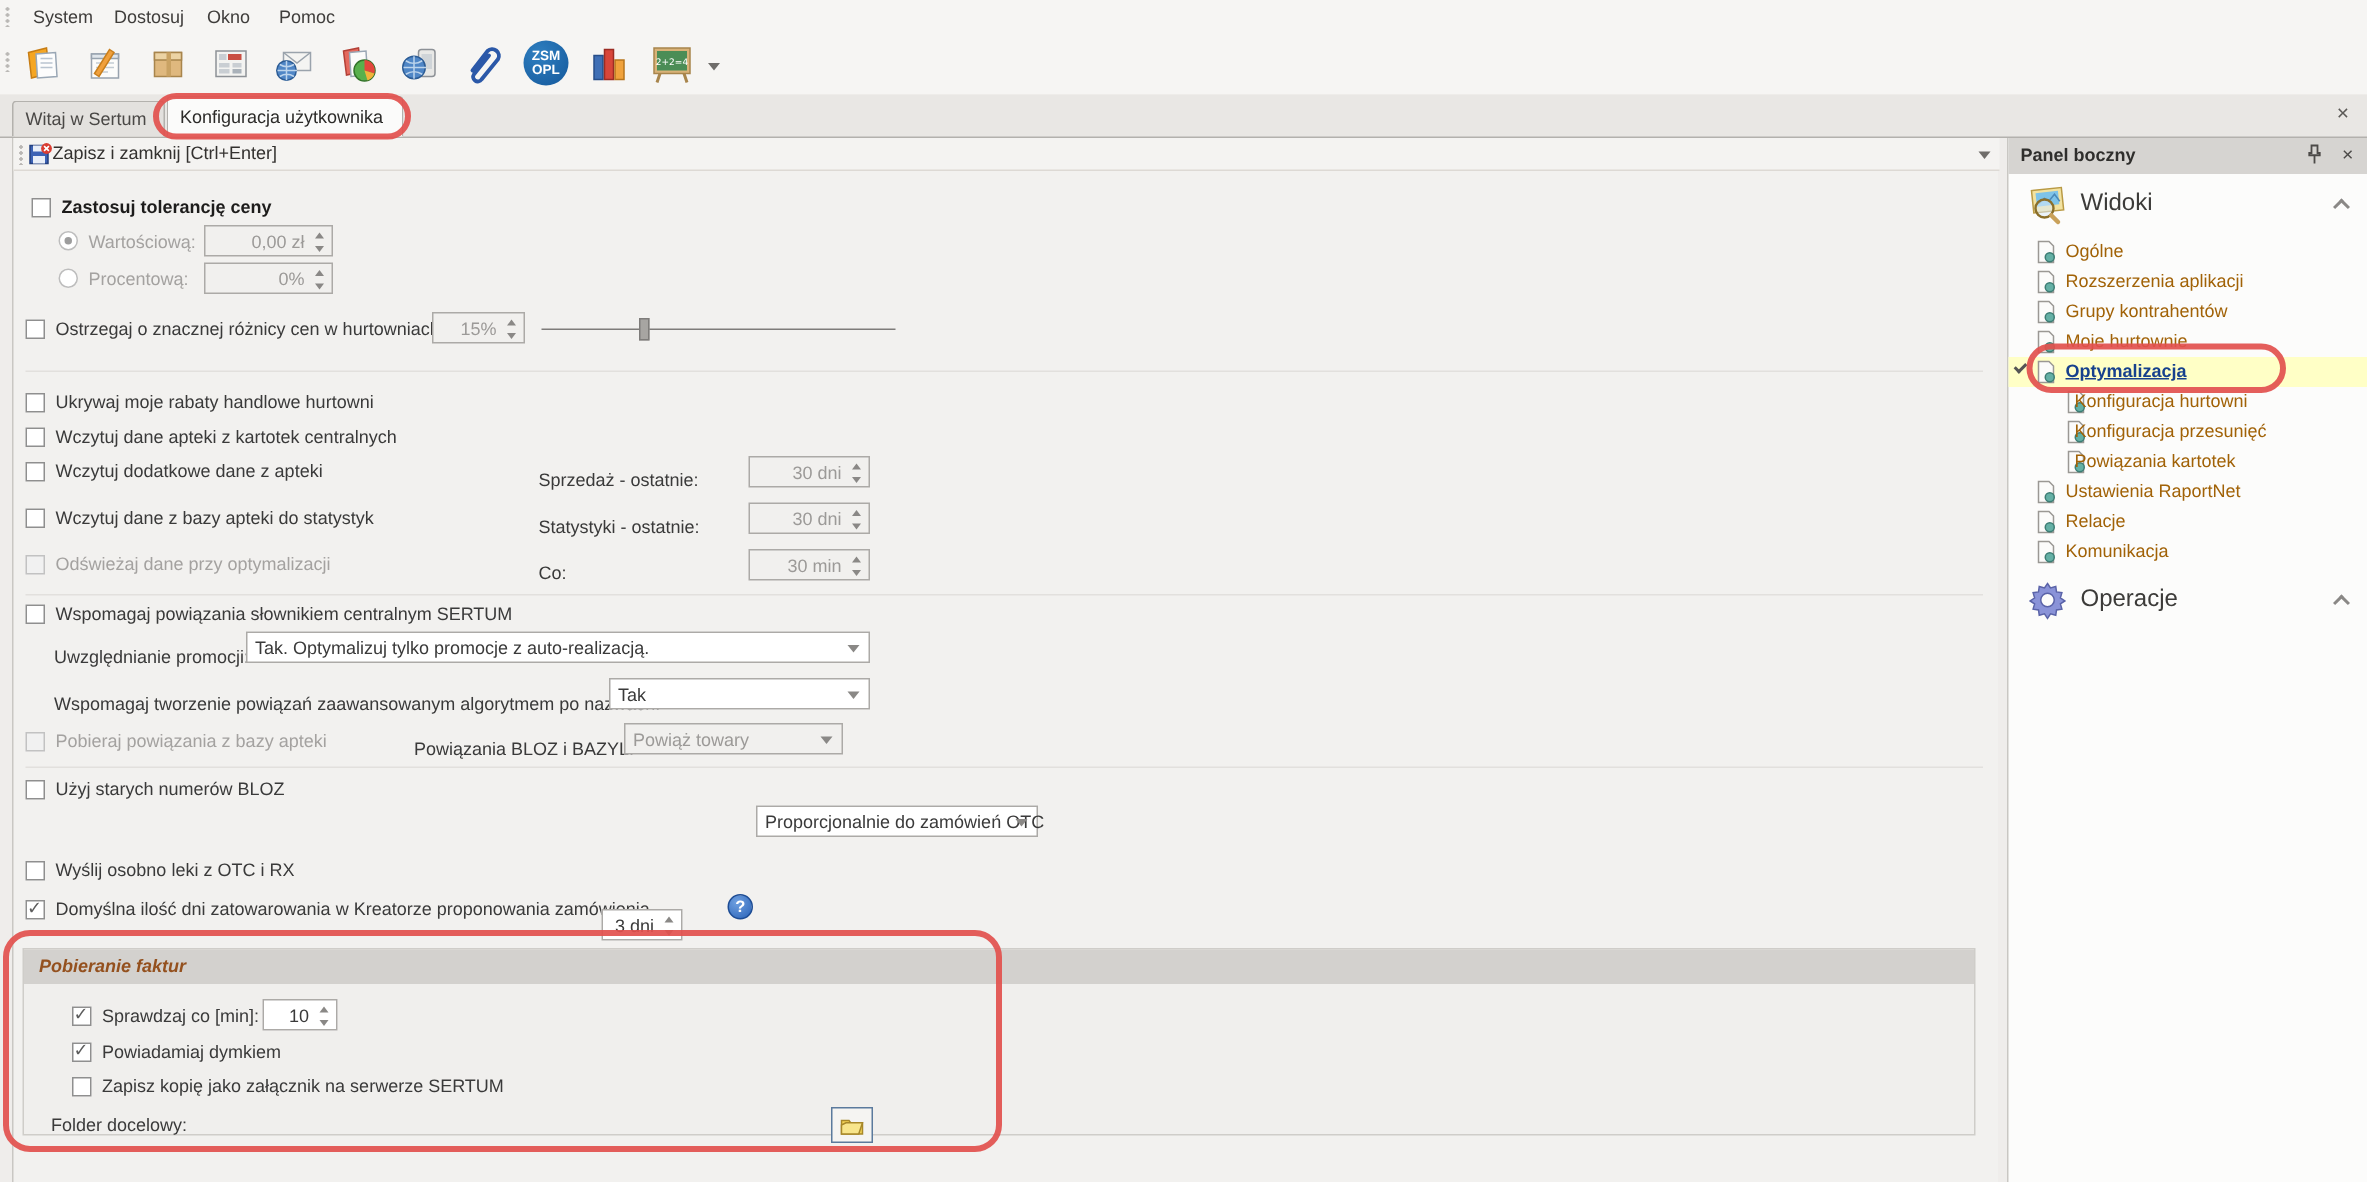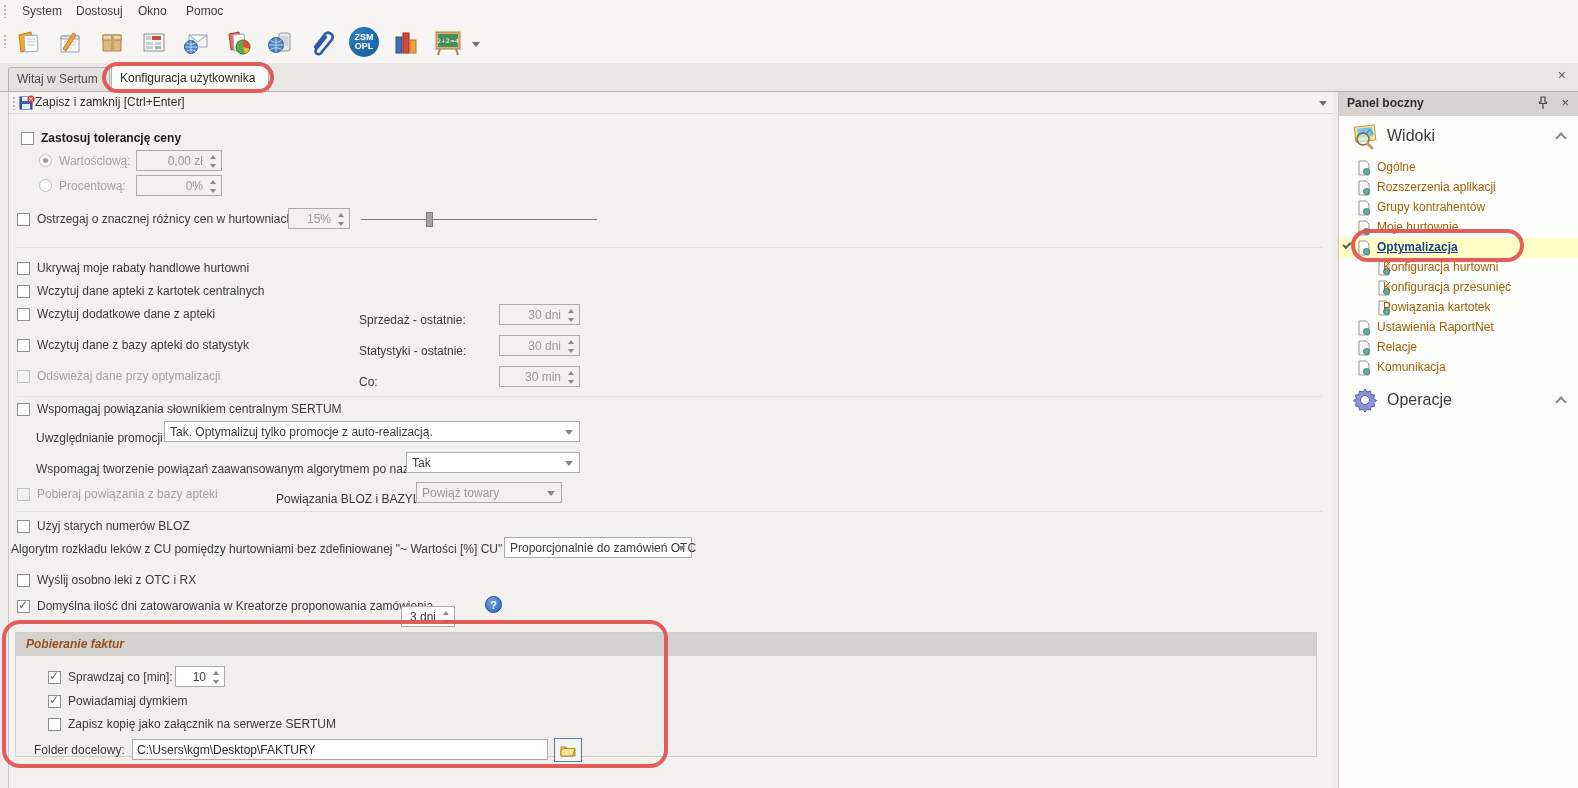--- a/index.html
+++ b/index.html
@@ -293,21 +293,20 @@
   <span class="lab" style="left:267px;top:400px">Powiązania BLOZ i BAZYL:</span>
   <div class="combo dis" style="left:407px;top:390px;width:146px">
       <span class="v">Powiąż towary</span>
     </div>
 
   <div class="sep" style="top:419px"></div>
 
   <span class="cb" style="left:8px;top:428px"></span>
   <span class="lab" style="left:28px;top:427px">Użyj starych numerów BLOZ</span>
 
-  <span class="lab" style="left:2px;top:450px">Algorytm rozkładu leków z CU pomiędzy hurtowniami bez zdefiniowanej "~ Wartości [%] CU"</span>
   <div class="combo" style="left:495px;top:445px;width:188px">
       <span class="v">Proporcjonalnie do zamówień OTC</span>
     </div>
 
   <span class="cb" style="left:8px;top:482px"></span>
   <span class="lab" style="left:28px;top:481px">Wyślij osobno leki z OTC i RX</span>
 
   <span class="cb on" style="left:8px;top:508px"></span>
   <span class="lab" style="left:28px;top:507px">Domyślna ilość dni zatowarowania w Kreatorze proponowania zamówienia</span>
   <div class="spin" style="left:392px;top:514px;width:54px">
@@ -324,21 +323,20 @@
     <span class="lab" style="left:52px;top:37px">Sprawdzaj co [min]:</span>
     <div class="spin" style="left:159px;top:33px;width:50px">
         <span class="v">10</span>
         <span class="arr"></span>
       </div>
     <span class="cb on" style="left:32px;top:62px"></span>
     <span class="lab" style="left:52px;top:61px">Powiadamiaj dymkiem</span>
     <span class="cb" style="left:32px;top:85px"></span>
     <span class="lab" style="left:52px;top:84px">Zapisz kopię jako załącznik na serwerze SERTUM</span>
     <span class="lab" style="left:18px;top:110px">Folder docelowy:</span>
-    <input id="folder-input" style="top: 106px;" value="C:\Users\kgm\Desktop\FAKTURY">
     <span id="folder-btn" style="top:105px">
       <svg width="16" height="13" viewBox="0 0 16 13">
           <path d="M1 3 h5 l1.5 2 H15 v7 H1 Z" fill="#f4d356" stroke="#a8882a"></path>
           <path d="M1 6 L4 4.5 H15 L12.5 12 H1 Z" fill="#f8e58b" stroke="#a8882a"></path>
         </svg>
     </span>
   </div>
 </div>
 
 <div id="sidebar">

